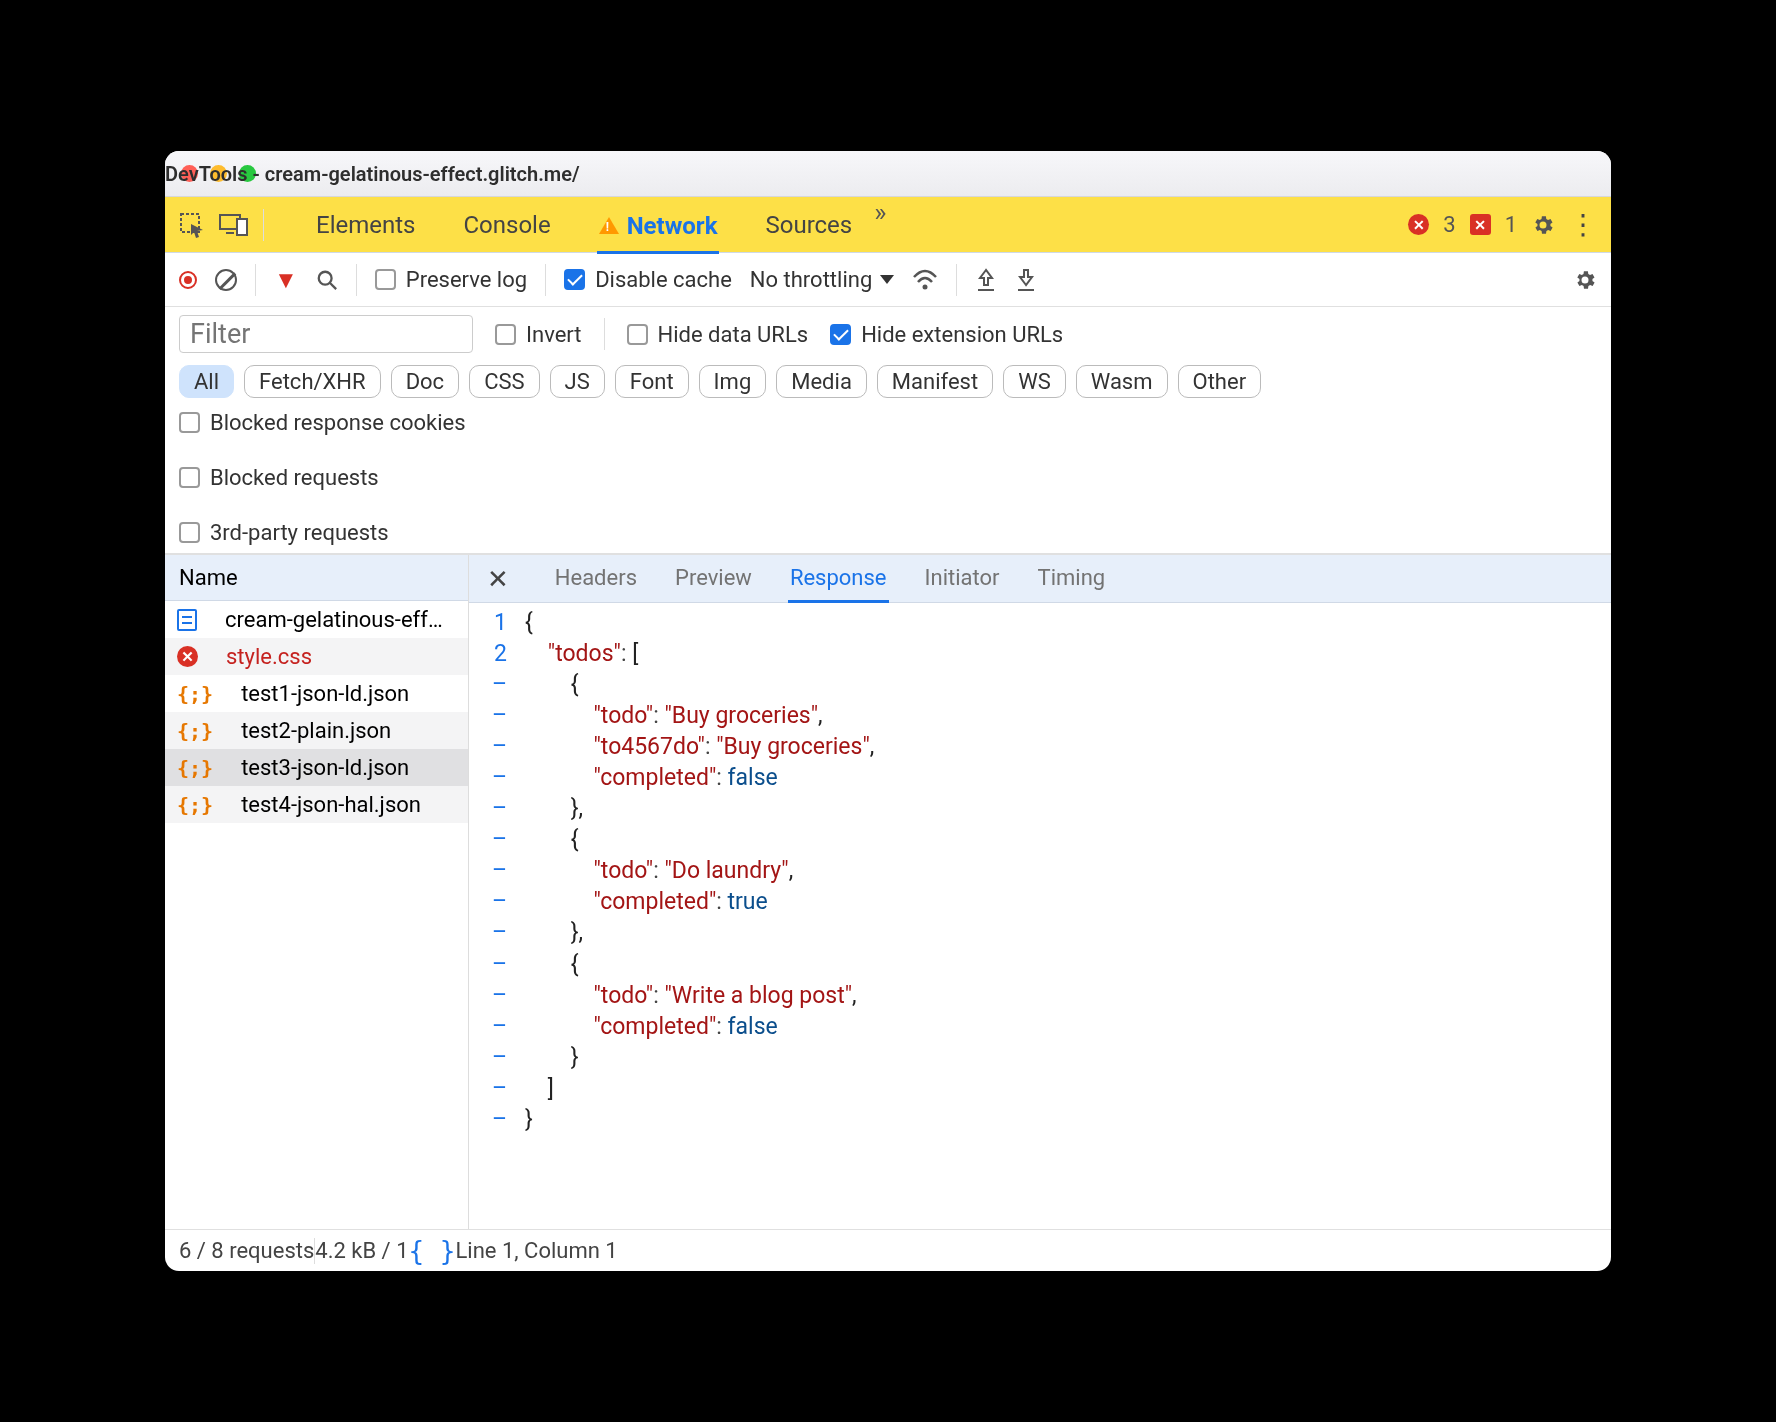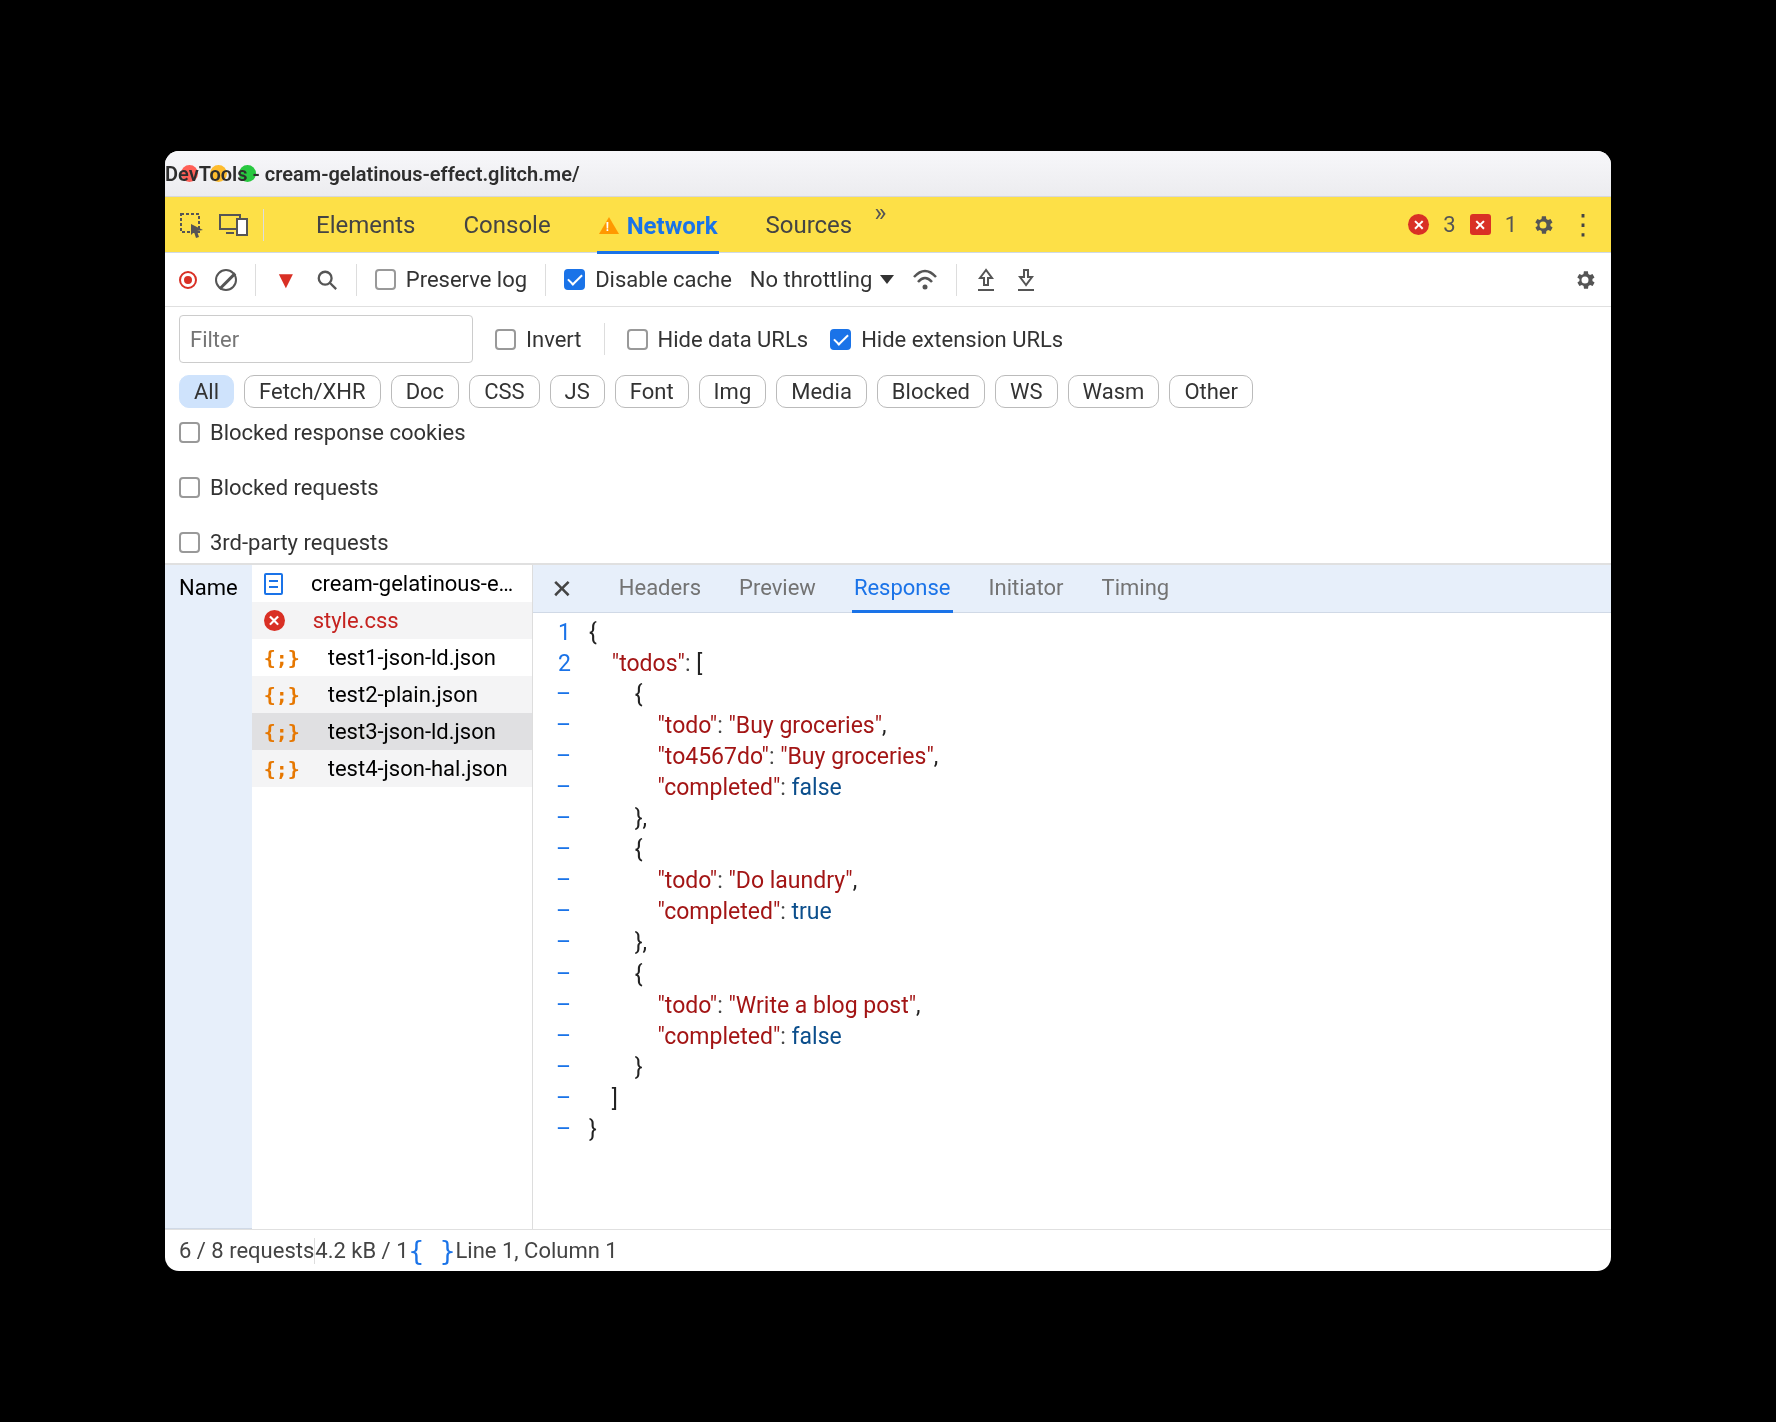--- a/index.html
+++ b/index.html
@@ -39,28 +39,28 @@
 .chk-box.checked::after { content: ""; position: absolute; left: 5px; top: 0px; width: 6px; height: 12px; border-right: 2.5px solid #fff; border-bottom: 2.5px solid #fff; transform: rotate(45deg); }
 .throttle { display: flex; align-items: center; gap: 8px; cursor: pointer; }
 .chev-down { width: 0; height: 0; border-left: 7px solid transparent; border-right: 7px solid transparent; border-top: 9px solid #333; }
 .wifi-ico, .up-ico, .down-ico { font-size: 24px; color: #444; cursor: pointer; }
 .toolbar1 .spacer { flex: 1; }
 .gear { width: 24px; height: 24px; cursor: pointer; }
 .dots3 { font-size: 28px; color: #444; cursor: pointer; }
 
 .filterbar { padding: 8px 14px; border-bottom: 1px solid #e0e0e0; font-size: 22px; color: #333; }
 .filterrow1 { display: flex; align-items: center; gap: 22px; margin-bottom: 12px; }
-.filter-input { width: 294px; height: 48px; border: 1px solid #ccc; border-radius: 4px; padding: 0 10px; font-size: 22px; color: #1d4ed8; }
+.filter-input { width: 294px; height: 38px; border: 1px solid #ccc; border-radius: 4px; padding: 0 10px; font-size: 27px; color: #1d4ed8; }
 .filterrow2 { display: flex; gap: 10px; margin-bottom: 12px; flex-wrap: wrap; }
 .pill { border: 1px solid #bbb; border-radius: 10px; padding: 3px 14px; font-size: 22px; cursor: pointer; background: #fff; }
 .pill.active { background: #cfe3fc; border-color: #cfe3fc; }
 .filterrow3 { display: flex; gap: 30px; flex-direction: column; }
 
 .splitpane { flex: 1; display: flex; min-height: 0; border-top: 1px solid #e0e0e0; }
-.leftpane { width: 368px; border-right: 1px solid #ddd; display: flex; flex-direction: row; }
+.leftpane { width: 304px; border-right: 1px solid #ddd; display: flex; flex-direction: column; }
 .leftpane .col-header { background: #e7effa; border-bottom: 1px solid #d0d9e6; padding: 10px 14px; font-size: 22px; }
 .req-list { flex: 1; overflow: auto; }
 .req-row { padding: 6px 12px; display: flex; align-items: center; gap: 28px; font-size: 22px; cursor: pointer; border-bottom: 0; }
 .req-row:nth-child(even) { background: #f4f4f5; }
 .req-row.selected { background: #e0e0e2; }
 .req-row.error { color: #c5221f; }
 .ico-doc { width: 20px; height: 22px; border: 2px solid #1a73e8; border-radius: 2px; position: relative; }
 .ico-doc::before, .ico-doc::after { content: ""; position: absolute; height: 2px; background: #1a73e8; left: 3px; right: 3px; }
 .ico-doc::before { top: 5px; } .ico-doc::after { top: 11px; }
 .ico-err { width: 21px; height: 21px; border-radius: 50%; background: #d93025; color: #fff; display: flex; align-items: center; justify-content: center; font-size: 15px; font-weight: 700; }
@@ -205,21 +205,21 @@
     </div>
     <div class="filterrow2" id="type-pills-host">
         <span class="pill active">All</span>
         <span class="pill">Fetch/XHR</span>
         <span class="pill">Doc</span>
         <span class="pill">CSS</span>
         <span class="pill">JS</span>
         <span class="pill">Font</span>
         <span class="pill">Img</span>
         <span class="pill">Media</span>
-        <span class="pill">Blocked</span>
+        <span class="pill">Manifest</span>
         <span class="pill">WS</span>
         <span class="pill">Wasm</span>
         <span class="pill">Other</span>
       </div>
     <div class="filterrow3">
       <label class="chk">
         <span class="chk-box"></span>
         <span>Blocked response cookies</span>
       </label>
       <label class="chk">

